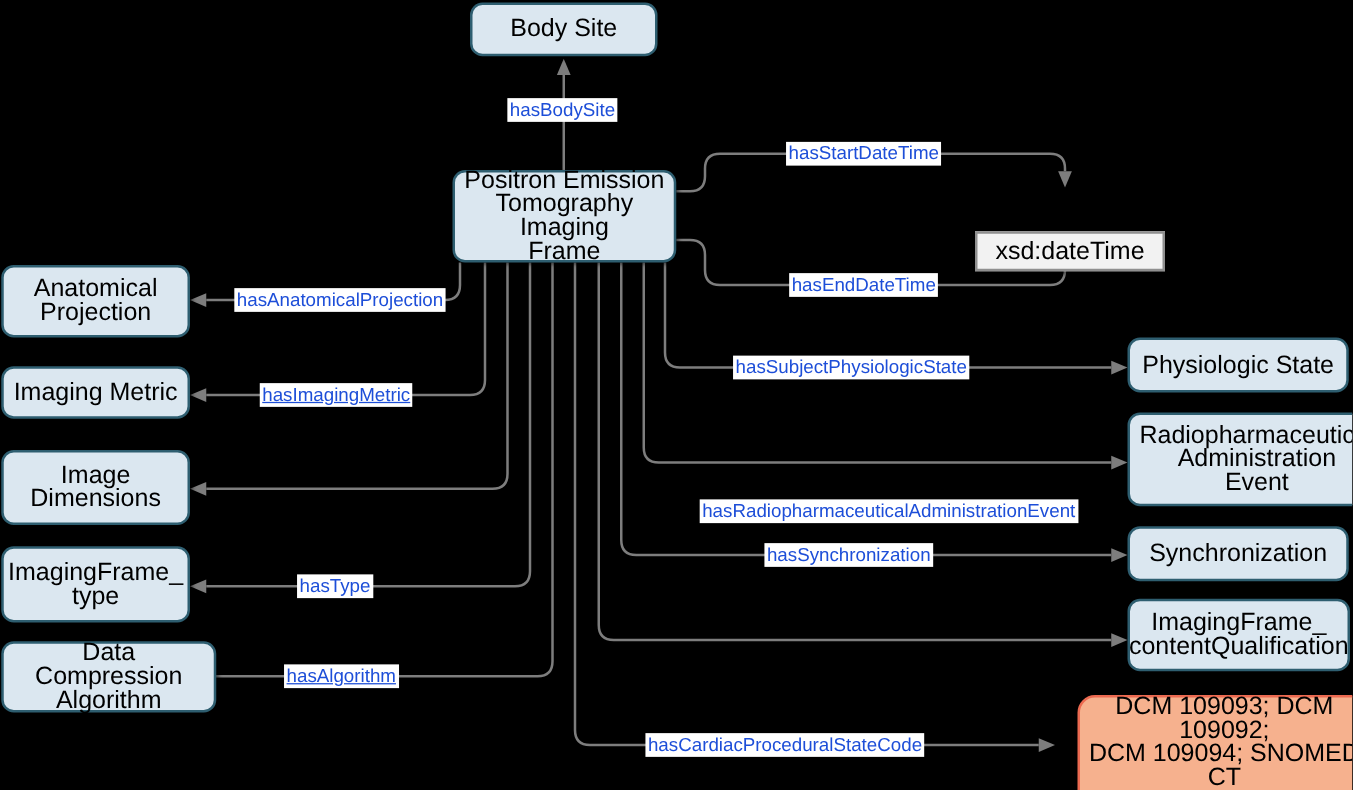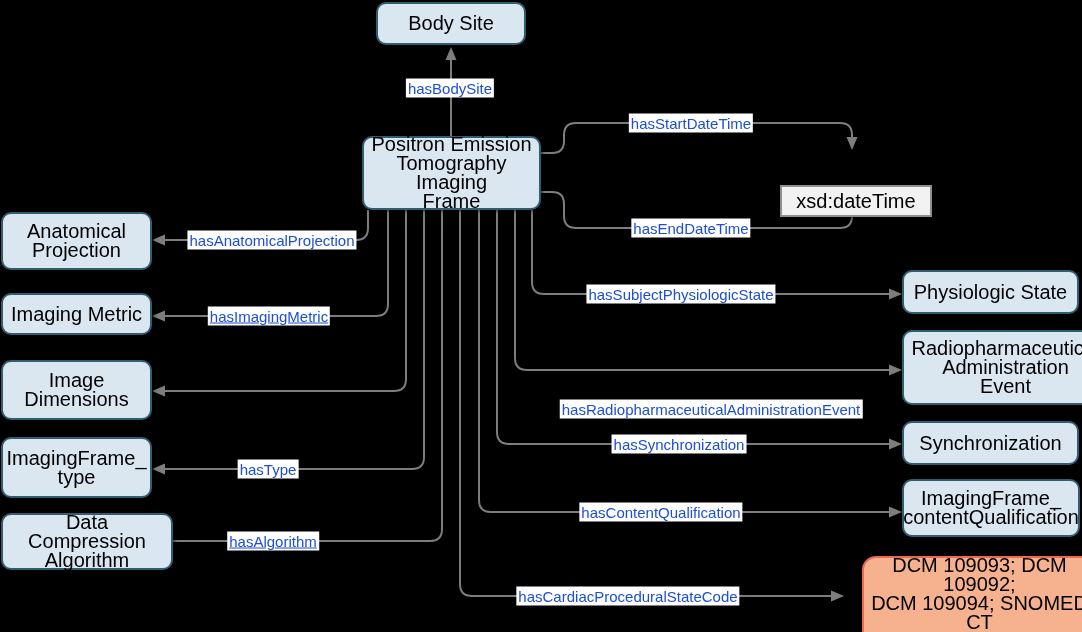--- a/index.html
+++ b/index.html
@@ -82,21 +82,20 @@
       <polygon points="902,294 889,288.5 889,299.5" fill="#7d7d7d"></polygon>
     </svg>
 <div class="edge-label" style="left: 450px; top: 88px;">hasBodySite</div>
     <div class="edge-label" style="left: 691px; top: 123px;">hasStartDateTime</div>
     <div class="edge-label" style="left: 691px; top: 228px;">hasEndDateTime</div>
     <div class="edge-label" style="left: 272px; top: 240px;">hasAnatomicalProjection</div>
     <div class="edge-label" style="left: 269px; top: 316px; text-decoration: underline;">hasImagingMetric</div>
     <div class="edge-label" style="left: 268px; top: 469px;">hasType</div>
     <div class="edge-label" style="left: 273px; top: 541px; text-decoration: underline;">hasAlgorithm</div>
     <div class="edge-label" style="left: 628px; top: 596px;">hasCardiacProceduralStateCode</div>
-    <div class="edge-label" style="left: 661px; top: 512px;">hasContentQualification</div>
     <div class="edge-label" style="left: 679px; top: 444px;">hasSynchronization</div>
     <div class="edge-label" style="left: 711px; top: 370px; margin-top: 39px;">hasRadiopharmaceuticalAdministrationEvent</div>
     <div class="edge-label" style="left: 681px; top: 294px;">hasSubjectPhysiologicState</div>
     <div class="node entity" style="left: 376px; top: 2px; width: 150px; height: 43px;">Body Site</div>
     <div class="node entity" style="left: 362px; top: 136px; width: 179px; height: 74px;">Positron Emission
 Tomography Imaging
 Frame</div>
     <div class="node literal" style="left: 780px; top: 150px; width: 152px; height: 32px; margin-top: 35px;">xsd:dateTime</div>
     <div class="node entity" style="left: 1px; top: 212px; width: 151px; height: 58px;">Anatomical
 Projection</div>

